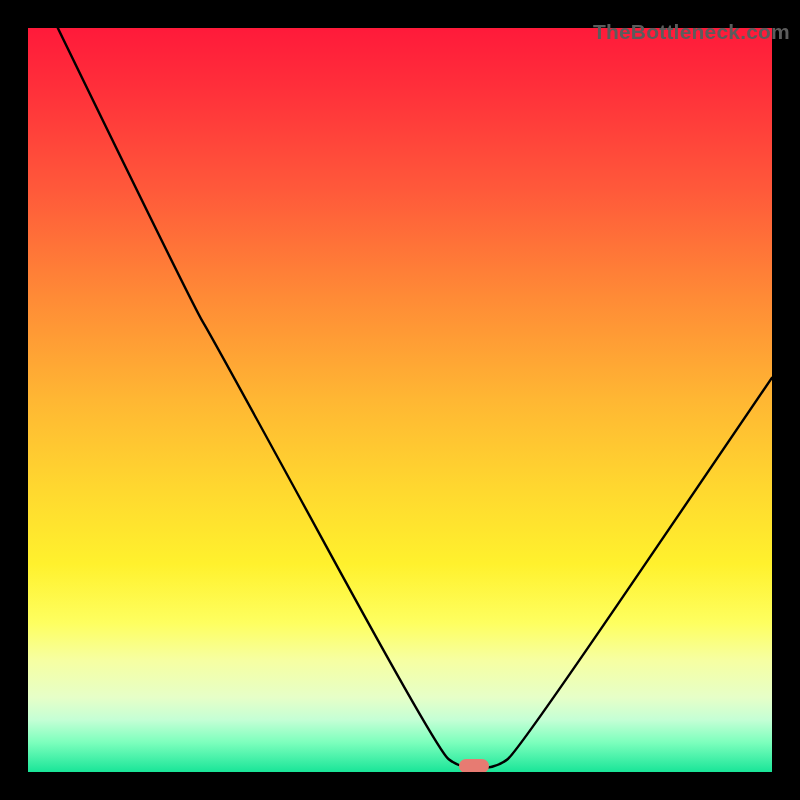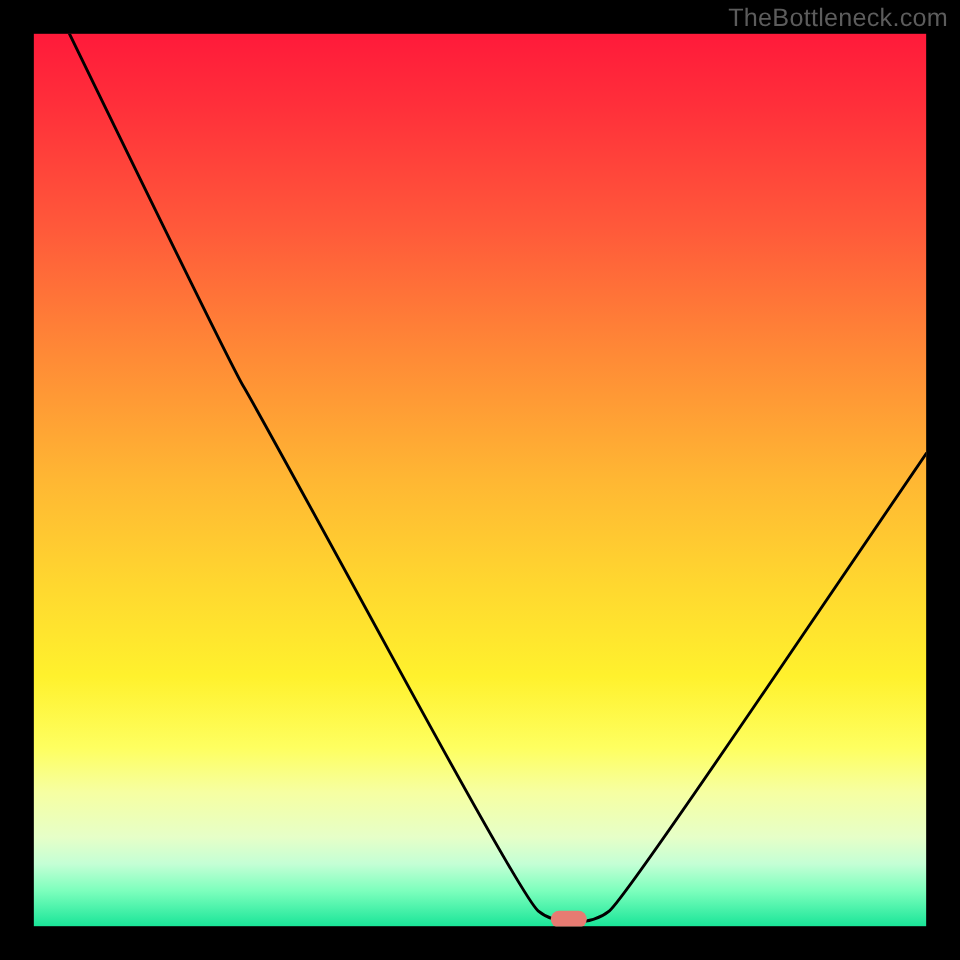--- a/index.html
+++ b/index.html
@@ -49,25 +49,25 @@
       #19e598 100%
     );
   }
   svg.curve {
     position: absolute;
     left: 0;
     top: 0;
   }
   .watermark {
     position: absolute;
-    top: 4px;
+    top: 20px;
     right: 10px;
     font-family: Arial, Helvetica, sans-serif;
     font-size: 21px;
-    font-weight: 400;
+    font-weight: 700;
     color: #5c5c5c;
     letter-spacing: 0.2px;
   }
   .marker {
     position: absolute;
     width: 30px;
     height: 14px;
     border-radius: 7px;
     background: #e77b72;
     transform: translate(-50%, -50%);

